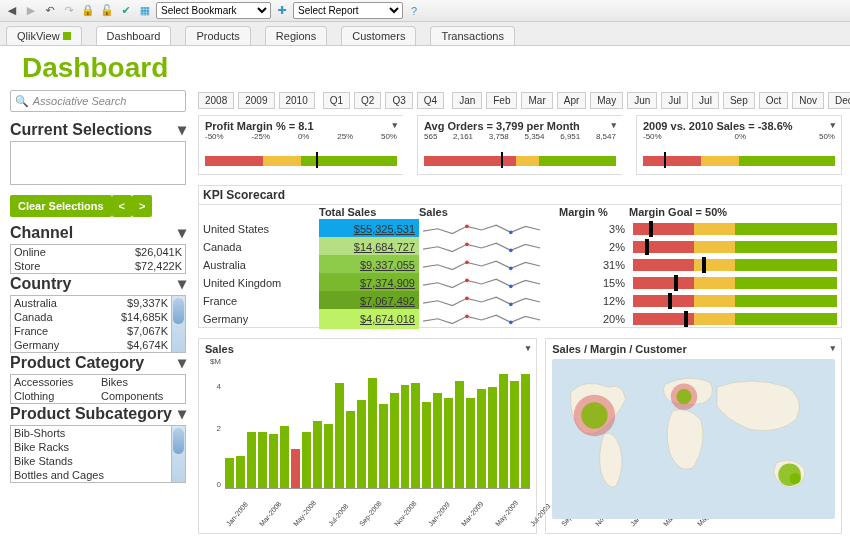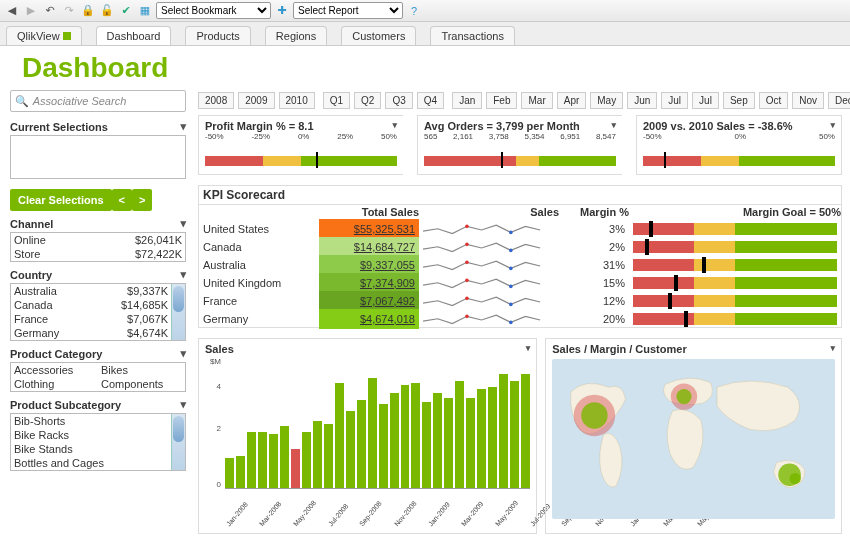--- a/index.html
+++ b/index.html
@@ -10,21 +10,21 @@
 .tabs-row { height:24px; background:#eee; display:flex; align-items:flex-end; padding-left:6px; gap:14px; border-bottom:1px solid #ccc; }
 .tabs-row .tab { padding:3px 10px 3px 10px; background:#f6f6f6; border:1px solid #ccc; border-bottom:none; border-radius:4px 4px 0 0; font-size:11px; cursor:pointer; }
 .tabs-row .tab.active { background:#fff; font-weight:normal; }
 .tabs-row .q-ind { width:8px; height:8px; background:#7ab800; margin-left:3px; display:inline-block; }
 .main { display:flex; height:calc(550px - 46px); }
 .title-dash { font-family:Arial; color:#7ab800; font-size:28px; font-weight:bold; padding:6px 12px 2px 12px; }
 .left { width:194px; padding:0 8px 8px 10px; border-right:0; }
 .right { flex:1; padding:4px 8px 8px 4px; overflow:hidden; }
 .searchbox { border:1px solid #bbb; height:22px; margin:4px 0 8px 0; display:flex; align-items:center; padding:0 4px; border-radius:2px; background:#fff; color:#888; }
 .searchbox .mag { margin-right:4px; color:#888; }
-.sec-title { font-weight:bold; font-size:11px; margin-top:6px; display:flex; justify-content:space-between; align-items:center; }
+.sec-title { font-weight:bold; font-size:16px; display:flex; justify-content:space-between; align-items:center; }
 .sec-title .chev { color:#555; }
 .sel-box { border:1px solid #bbb; height:44px; margin-top:2px; background:#fff; }
 .btn-row { display:flex; margin:10px 0 6px 0; }
 .btn-green { background:#7ab800; color:#fff; border:none; padding:5px 8px; font-size:11px; font-weight:bold; border-radius:2px; cursor:pointer; }
 .btn-green.sm { padding:5px 7px; }
 .listbox { border:1px solid #bbb; background:#fff; font-size:11px; margin-top:2px; position:relative; }
 .listbox .row { display:flex; padding:1px 3px; justify-content:space-between; border-bottom:0; }
 .listbox .scroll { position:absolute; right:0; top:0; width:14px; height:100%; background:linear-gradient(#d8e6f2,#bcd3e8); border-left:1px solid #9cb; }
 .listbox .scroll .thumb { position:absolute; left:1px; right:1px; top:2px; height:26px; background:linear-gradient(#b8d0e8,#7ba7d0); border-radius:6px; }
 .grid2 { display:grid; grid-template-columns:1fr 1fr; }
@@ -36,21 +36,21 @@
 .kpi-box:last-child { border-right:1px solid #ddd; }
 .kpi-title { font-size:11px; font-weight:bold; display:flex; justify-content:space-between; }
 .gauge { height:24px; position:relative; margin-top:10px; }
 .gauge .track { position:absolute; left:0; right:0; bottom:0; height:10px; display:flex; }
 .gauge .seg { height:100%; }
 .gauge .lbls { position:absolute; left:0; right:0; top:-10px; display:flex; justify-content:space-between; font-size:8px; color:#444; }
 .gauge .needle { position:absolute; bottom:-2px; width:2px; height:16px; background:#000; }
 .scorecard { margin-top:10px; border:1px solid #ddd; }
 .sc-title { font-weight:bold; font-size:12px; padding:2px 4px; border-bottom:1px solid #ddd; }
 .sc-head { display:grid; grid-template-columns:120px 100px 140px 70px 1fr; font-weight:bold; font-size:11px; padding:1px 0; }
-.sc-head div { text-align:right; }
+.sc-head div { text-align:left; }
 .sc-head div:first-child { text-align:left; padding-left:4px; }
 .sc-row { display:grid; grid-template-columns:120px 100px 140px 70px 1fr; font-size:11px; align-items:center; height:18px; }
 .sc-row > div { padding:0 4px; height:100%; display:flex; align-items:center;text-align:right; }
 .sc-row .name { }
 .sc-row .val { justify-content:flex-end; text-decoration:underline; }
 .spark { width:130px; height:16px; }
 .spark svg { width:100%; height:100%; }
 .mg { width:100%; height:12px; position:relative; }
 .mg .t { position:absolute; inset:0; display:flex; }
 .mg .n { position:absolute; top:-2px; width:4px; height:16px; background:#000; }
@@ -287,21 +287,21 @@
       <div class="sc-head">
         <div></div>
         <div>Total Sales</div>
         <div>Sales</div>
         <div>Margin %</div>
         <div>Margin Goal = 50%</div>
       </div>
       <div id="sc-body">
           <div class="sc-row">
             <div class="name">United States</div>
-            <div class="val" style="background:#f97316">$55,325,531</div>
+            <div class="val" style="background:#0ea5e9">$55,325,531</div>
             <div class="spark">
               <svg viewBox="0 0 100 16">
                 <polyline fill="none" stroke="#888" stroke-width="1" points="0,10 12,8 24,12 36,6 48,9 60,5 72,11 84,6 96,9"></polyline>
                 <circle cx="36" cy="6" r="1.5" fill="#d33"></circle>
                 <circle cx="72" cy="11" r="1.5" fill="#36c"></circle>
               </svg>
             </div>
             <div style="justify-content:flex-end">3%</div>
             <div>
               <div class="mg">
@@ -397,21 +397,21 @@
                   <div style="flex:30;background:#d9534f"></div>
                   <div style="flex:20;background:#f0c040"></div>
                   <div style="flex:50;background:#7ab800"></div>
                 </div>
                 <div class="n" style="left:17%"></div>
               </div>
             </div>
           </div>
           <div class="sc-row">
             <div class="name">Germany</div>
-            <div class="val" style="background:#84cc16">$4,674,018</div>
+            <div class="val" style="background:#bef264">$4,674,018</div>
             <div class="spark">
               <svg viewBox="0 0 100 16">
                 <polyline fill="none" stroke="#888" stroke-width="1" points="0,10 12,8 24,12 36,6 48,9 60,5 72,11 84,6 96,9"></polyline>
                 <circle cx="36" cy="6" r="1.5" fill="#d33"></circle>
                 <circle cx="72" cy="11" r="1.5" fill="#36c"></circle>
               </svg>
             </div>
             <div style="justify-content:flex-end">20%</div>
             <div>
               <div class="mg">

